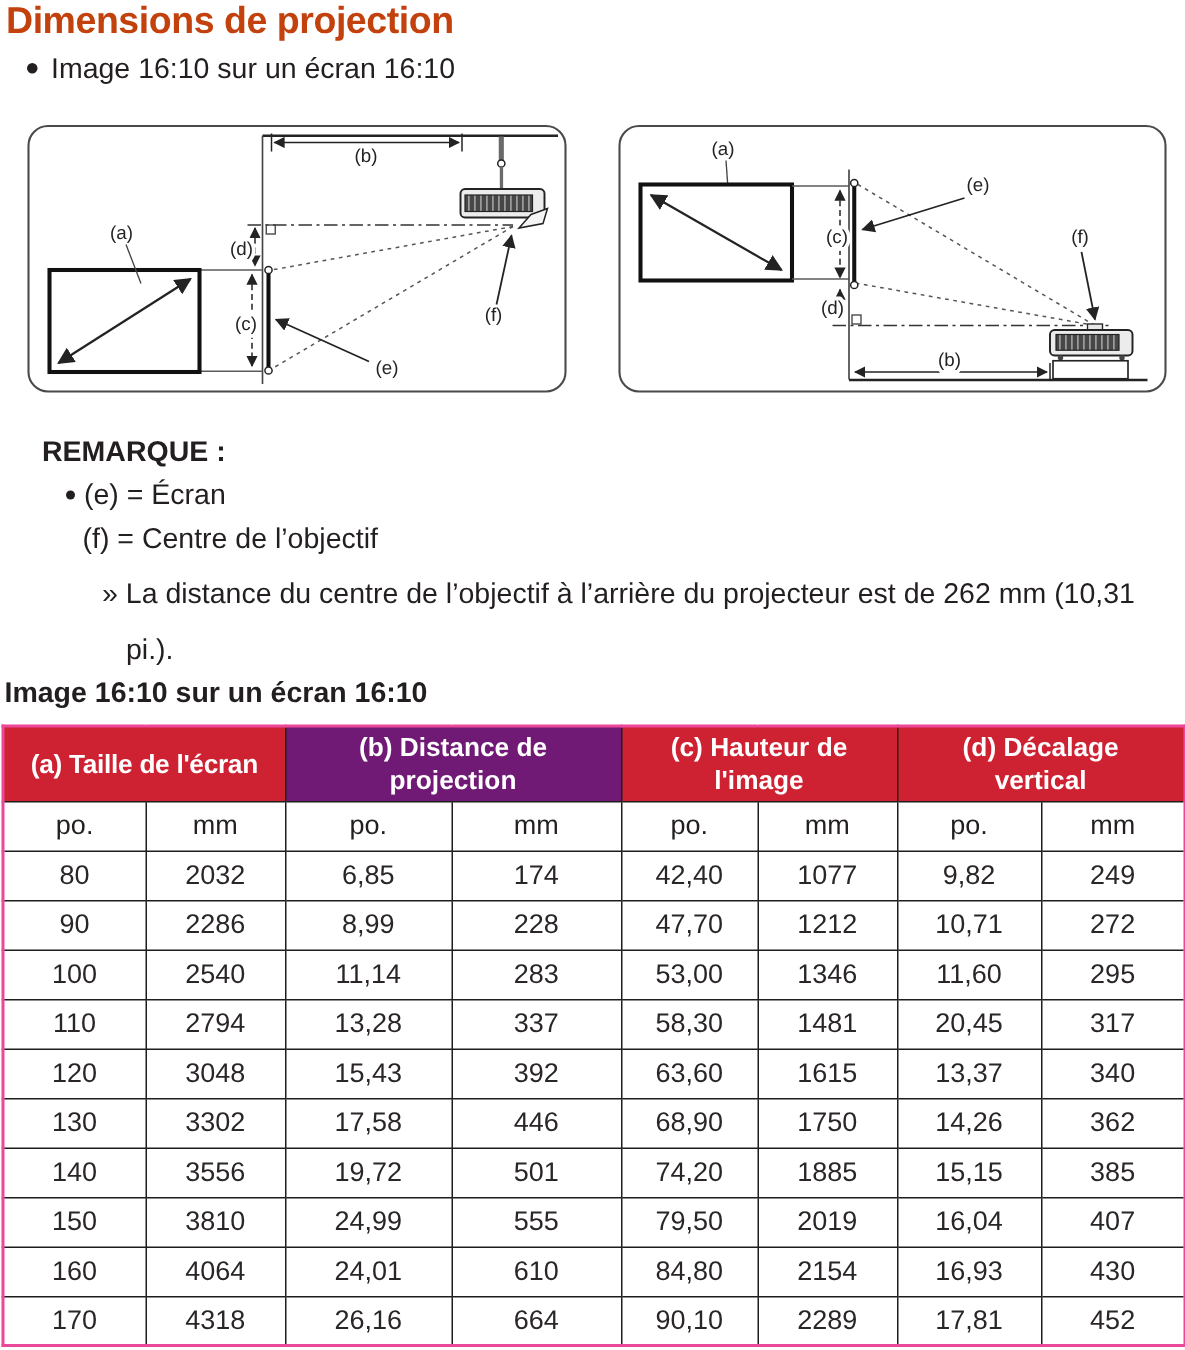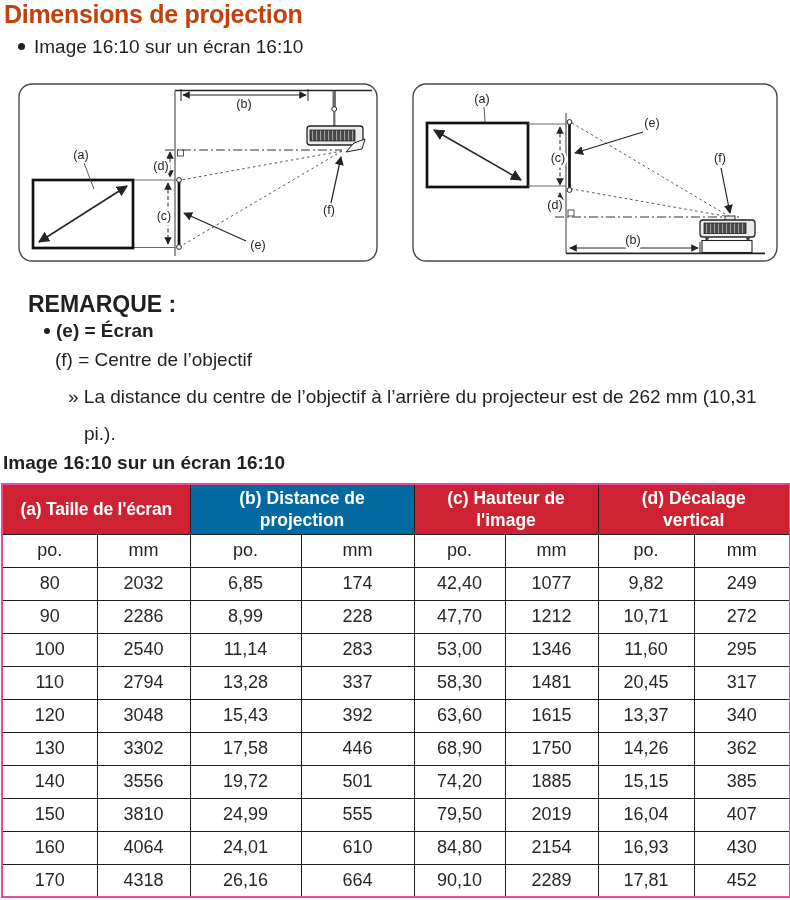--- a/index.html
+++ b/index.html
@@ -14,22 +14,22 @@
   .bullet-line { position:absolute; left:18px; top:36px; font-size:19px; }
   .dot { display:inline-block; width:7px; height:7px; border-radius:50%;
          background:#231f20; vertical-align:3px; margin-right:9px; }
 
   .diag { position:absolute; top:83px; }
   .diag-left  { left:18px;  width:360px; height:179px; }
   .diag-right { left:412px; width:366px; height:179px; }
   svg text { font-family:"Liberation Sans", sans-serif; font-size:12.5px; fill:#232323; }
   .halo { paint-order:stroke; stroke:#ffffff; stroke-width:5px; }
 
-  .rem-heading { position:absolute; left:28px; top:291px; font-size:23px; font-weight:bold; }
-  .rem-item-e  { position:absolute; left:44px; top:320px; font-size:19px;font-weight:bold; }
+  .rem-heading { position:absolute; left:28px; top:291px; font-size:19px; font-weight:bold; }
+  .rem-item-e  { position:absolute; left:44px; top:320px; font-size:19px; }
   .rem-item-e .dot { width:6px; height:6px; margin-right:6px; }
   .rem-item-f  { position:absolute; left:55px; top:349px; font-size:19px; }
   .rem-subnote { position:absolute; left:68px; top:378px; width:706px; font-size:19px;
                  line-height:37px; padding-left:16px; text-indent:-16px; }
 
   .table-heading { position:absolute; left:3px; top:452px; font-size:19px; font-weight:bold; }
 
   table.dim { position:absolute; left:1px; top:483px; width:788px;
               border-collapse:collapse; table-layout:fixed;
               border:2px solid #ec4899; }
@@ -184,21 +184,21 @@
       <col style="width:111px">
         <col style="width:113px">
       <col style="width:91px">
         <col style="width:93px">
       <col style="width:96px">
         <col style="width:96px">
     </colgroup>
     <thead>
       <tr>
         <th class="red one-line" colspan="2" style="background: rgb(206, 34, 51);">(a) Taille de l'écran</th>
-        <th class="red" colspan="2" style="background: #0369a1; margin-left: 18px;">(b) Distance de projection</th>
+        <th class="red" colspan="2" style="background: #701a75; margin-left: 18px;">(b) Distance de projection</th>
         <th class="red" colspan="2" style="background: rgb(206, 34, 51);">(c) Hauteur de l'image</th>
         <th class="red" colspan="2" style="background: rgb(206, 34, 51);">(d) Décalage vertical</th>
       </tr>
       <tr>
         <th class="sub">po.</th>
         <th class="sub">mm</th>
         <th class="sub">po.</th>
         <th class="sub">mm</th>
         <th class="sub">po.</th>
         <th class="sub">mm</th>

